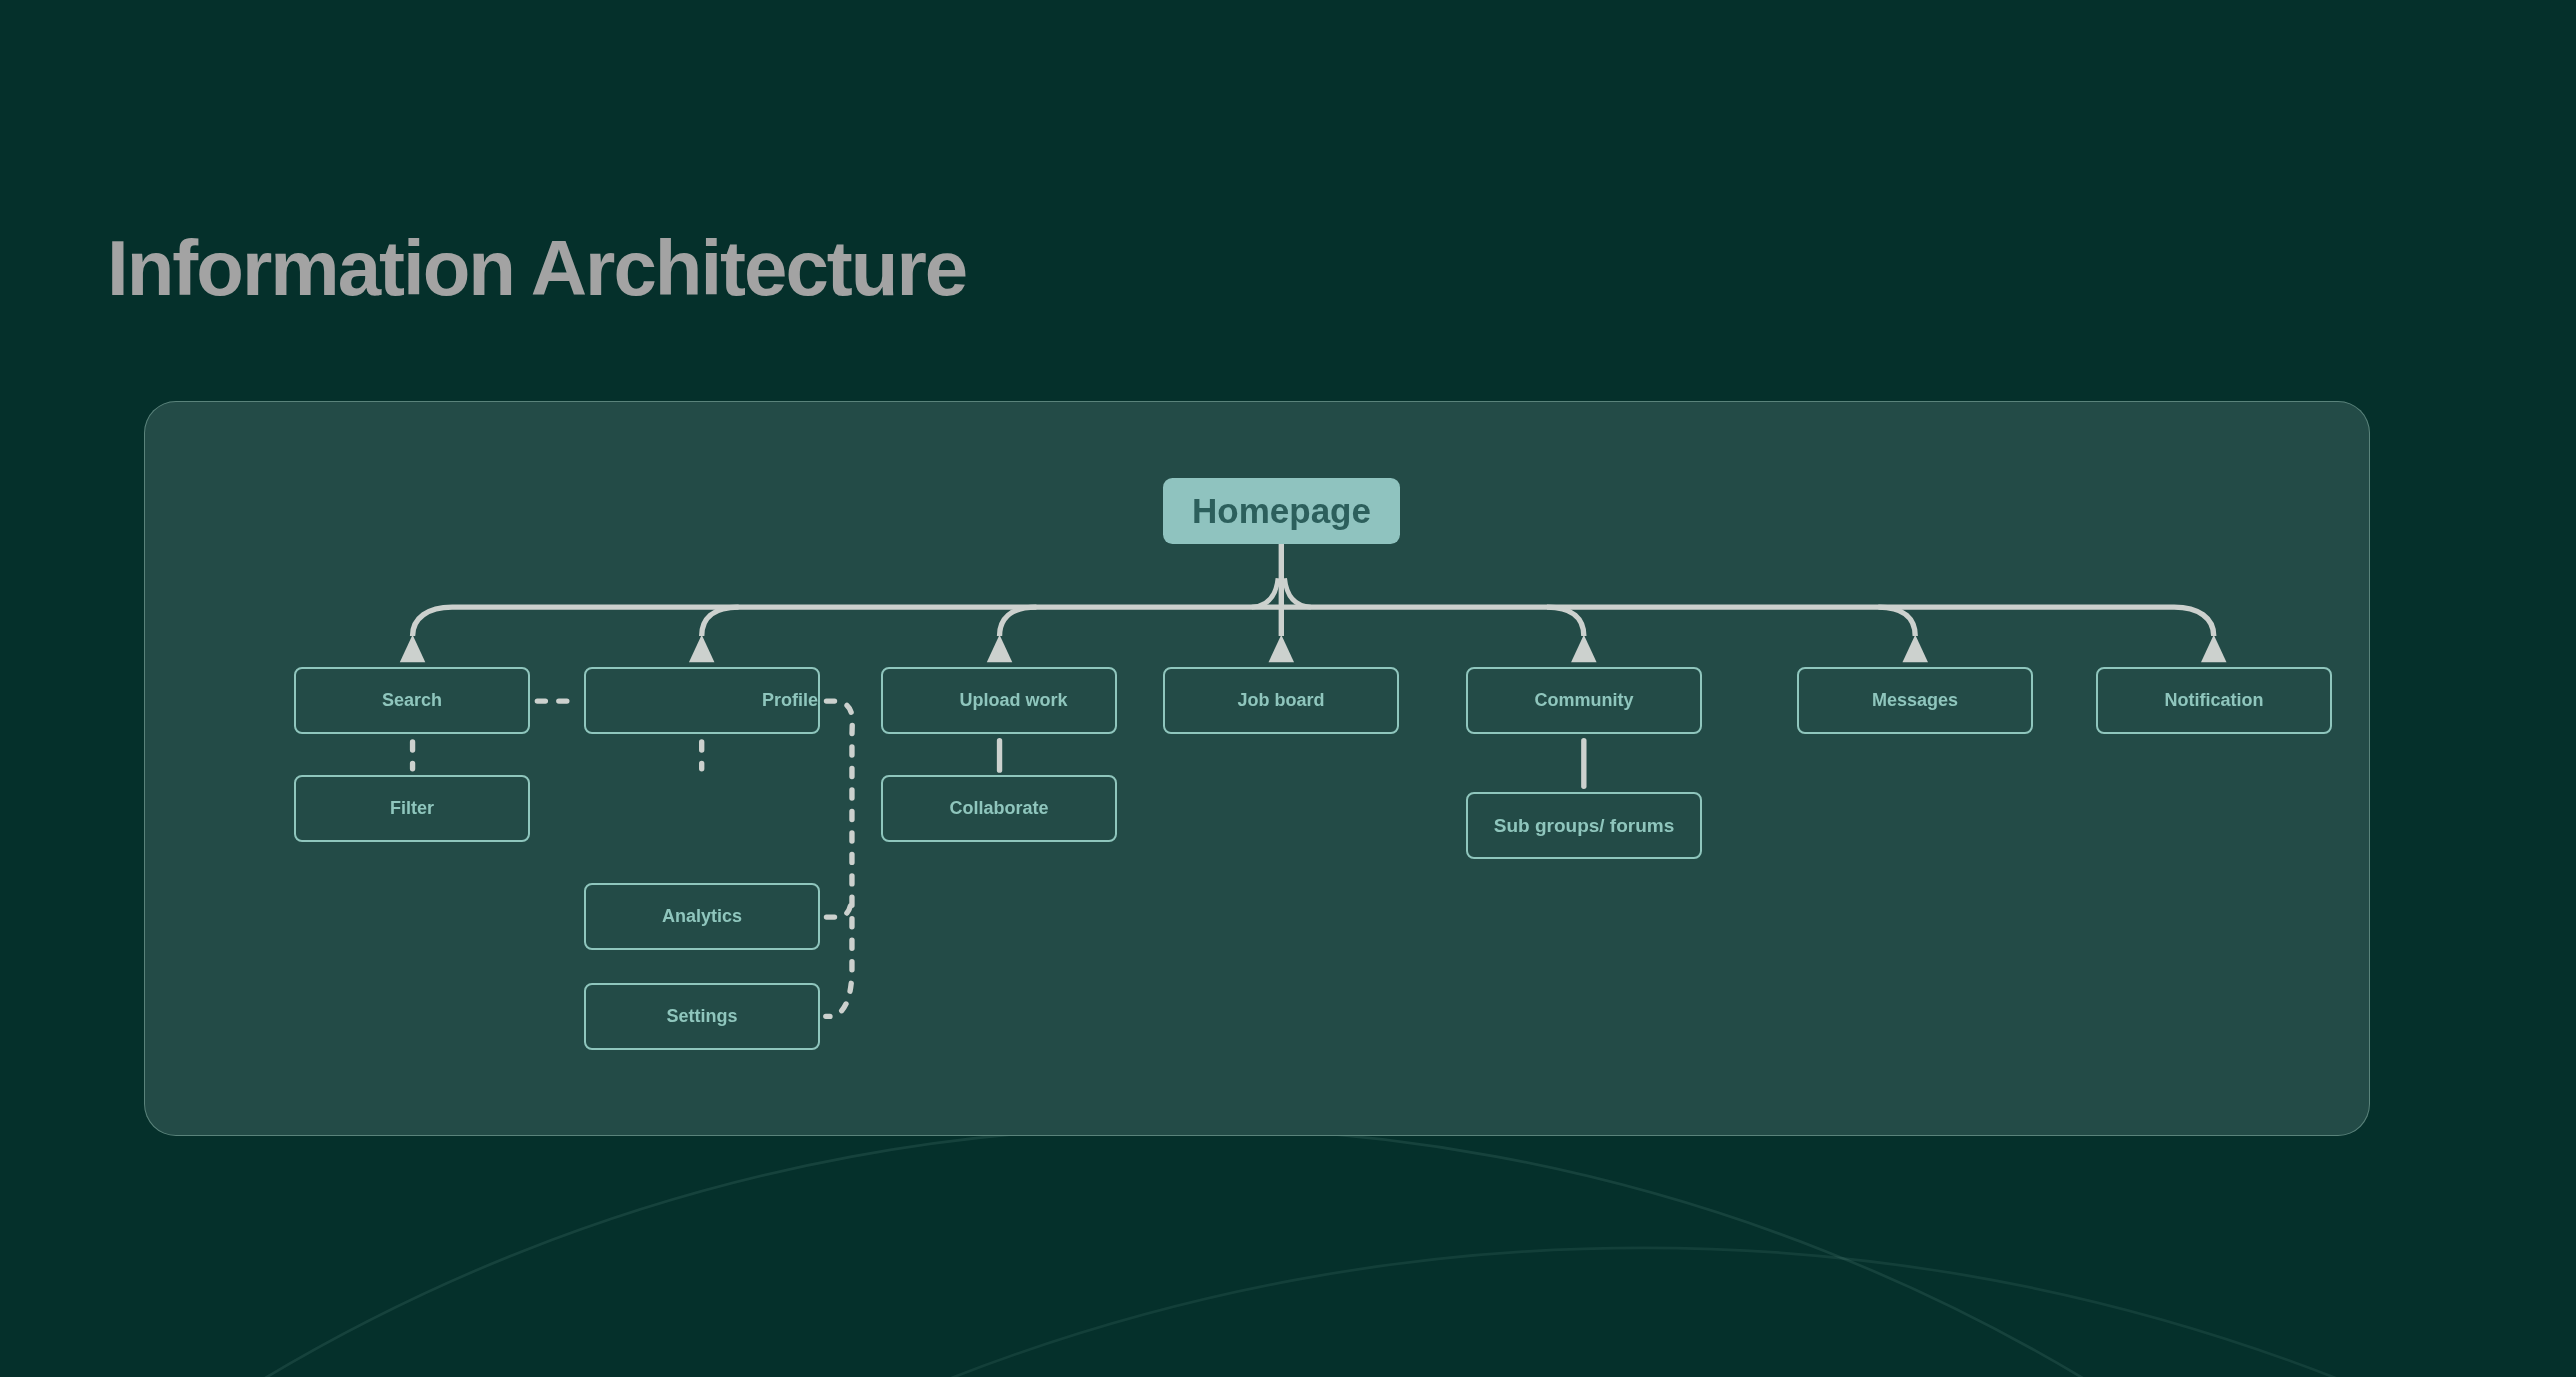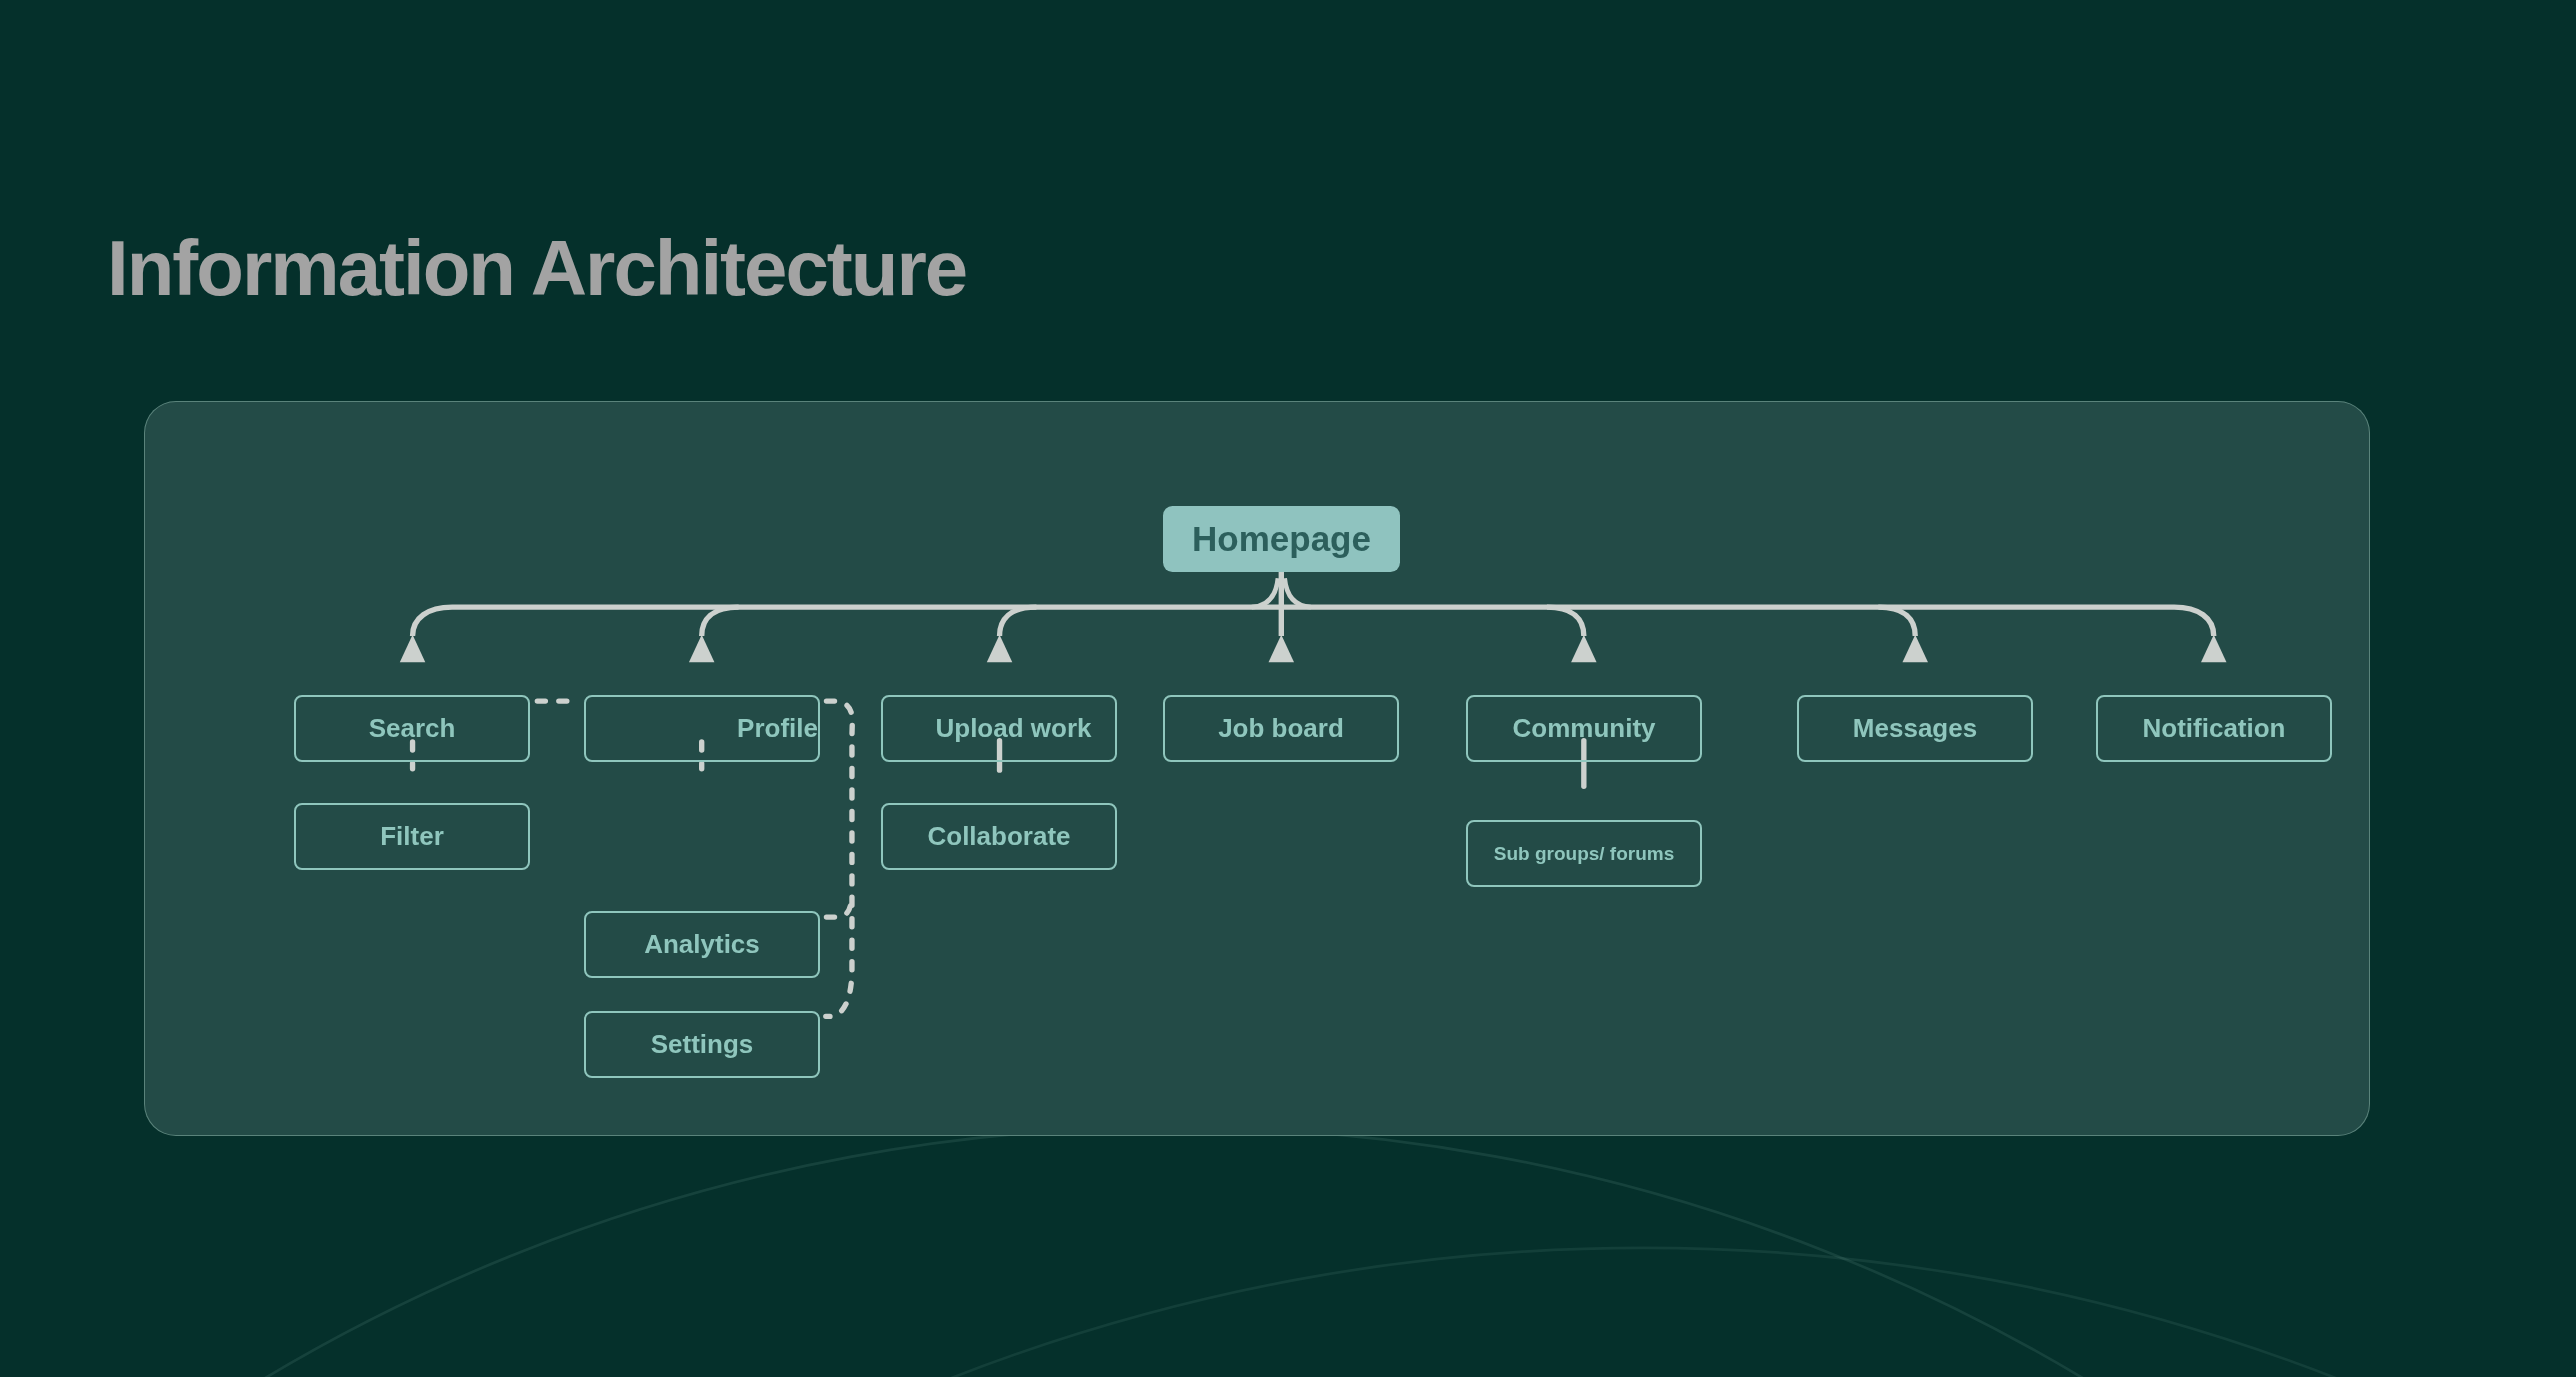--- a/index.html
+++ b/index.html
@@ -24,24 +24,23 @@
   }
   
   #wires{position:absolute;left:0;top:0;}
   
   .node{
     position:absolute;box-sizing:border-box;
     width:236px;height:67px;
     border:2.7px solid #8fc6bd;border-radius:8px;
     display:flex;align-items:center;justify-content:center;
     background:transparent;
-    margin-top:28px;
   }
   .node .lbl{
-    color:#8fc6bd;font-size:26px;font-weight:700;white-space:nowrap;
+    color:#8fc6bd;font-size:18px;font-weight:700;white-space:nowrap;
   }
   .node.root{
     width:237px;height:66px;background:#8fc3bf;border:none;border-radius:9.4px;
   }
   .node.root .lbl{color:#2c5f5c;font-size:35px;font-weight:700;}
   .node.wide .lbl{font-size:19px;}
 </style>
 </head>
 <body>
 

